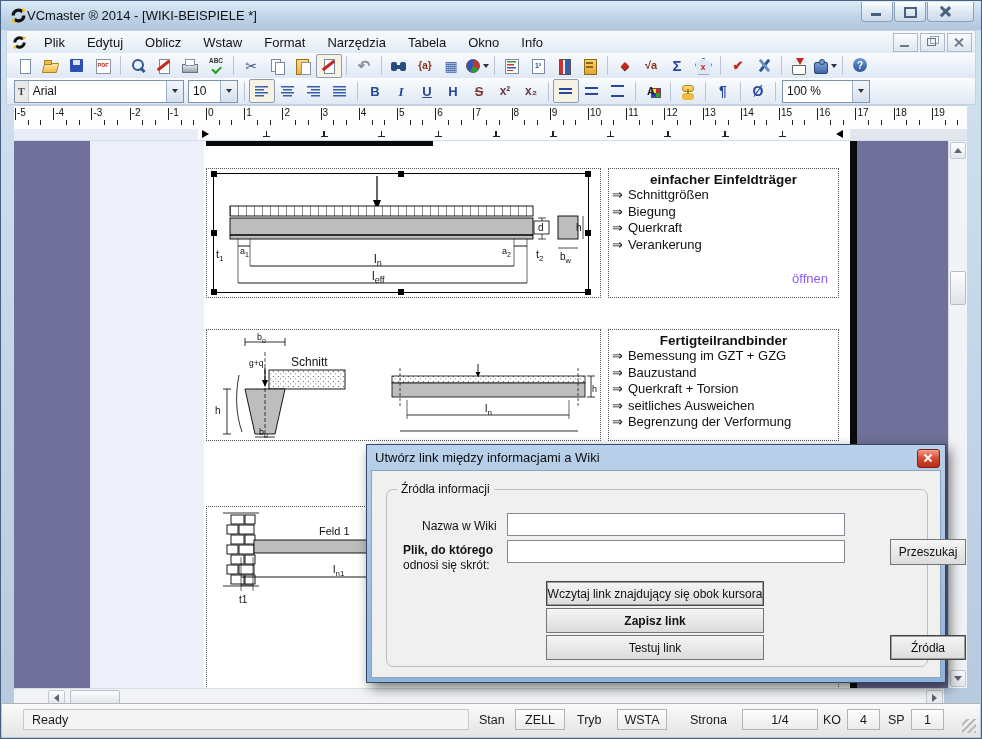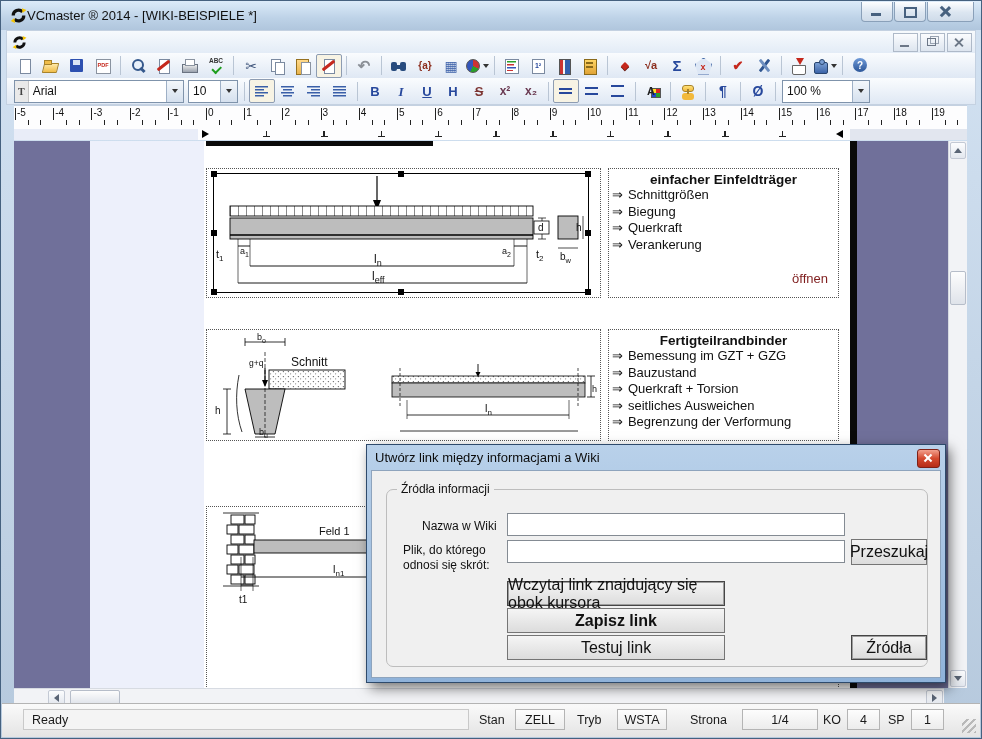--- a/index.html
+++ b/index.html
@@ -197,22 +197,22 @@
              background:linear-gradient(#f2a08e,#d4492f 50%,#b52c18);position:absolute;}
   .dlg-close::before,.dlg-close::after{content:"";position:absolute;left:9px;top:3px;width:2px;height:10px;background:#fff;}
   .dlg-close::before{transform:rotate(45deg);} .dlg-close::after{transform:rotate(-45deg);}
   .dlg-body{position:absolute;left:4px;right:4px;top:25px;bottom:4px;background:#f0f0f0;border:1px solid #8ea4bd;}
   .groupbox{position:absolute;left:14px;top:18px;width:540px;height:176px;border:1px solid #bdbdbd;border-radius:7px;}
   .grouplab{position:absolute;left:10px;top:-8px;background:#f0f0f0;padding:0 4px;font-size:12px;color:#111;}
   .dlbl{position:absolute;font-size:12px;color:#111;}
   .dinput{position:absolute;height:21px;background:#fff;border:1px solid #848b93;font-size:12px;padding:0 3px;
           font-family:"Liberation Sans",sans-serif;}
   .dbtn{position:absolute;background:linear-gradient(#f5f5f5,#dcdcdc);border:1px solid #757575;
-        font-size:16px;color:#111;display:flex;align-items:center;justify-content:center;
-        font-family:"Liberation Sans",sans-serif;}
+        font-size:12px;color:#111;display:flex;align-items:center;justify-content:center;
+        font-family:"Liberation Sans",sans-serif;margin-left:39px;}
   .dbtn.emph{border-color:#454545;box-shadow:inset 0 0 0 1px #9e9e9e;}
 
   
   .statusbar{position:absolute;left:1px;right:1px;bottom:1px;height:33px;
              background:linear-gradient(#fafafa,#e4e4e4);border-top:1px solid #b4b4b4;font-size:12.5px;color:#1a1a1a;}
   .sb-ready{position:absolute;left:21px;top:5px;width:446px;height:21px;border:1px solid #c9c9c9;
             background:#f4f4f4;display:flex;align-items:center;padding-left:8px;box-sizing:border-box;}
   .sb-label{position:absolute;top:9px;}
   .sb-box{position:absolute;top:5px;height:21px;border:1px solid #b4b4b4;background:linear-gradient(#fdfdfd,#ececec);
           display:flex;align-items:center;justify-content:center;box-sizing:border-box;}
@@ -239,20 +239,31 @@
     </div>
   </div>
 
   <div class="menubar">
     <svg class="logo" viewBox="0 0 17 17">
       <path d="M3.2 8.5a5.3 5.3 0 0 1 9.2-3.6" fill="none" stroke="#111" stroke-width="3.2"></path>
       <path d="M13.8 8.5a5.3 5.3 0 0 1-9.2 3.6" fill="none" stroke="#111" stroke-width="3.2"></path>
       <polygon points="12,1.2 16.4,3 12.6,6" fill="#f5c400"></polygon>
       <polygon points="5,16 0.8,14 4.4,11" fill="#f5c400"></polygon>
     </svg>
+    <div id="menu-items">
+        <div class="mitem">Plik</div>
+        <div class="mitem">Edytuj</div>
+        <div class="mitem">Oblicz</div>
+        <div class="mitem">Wstaw</div>
+        <div class="mitem">Format</div>
+        <div class="mitem">Narzędzia</div>
+        <div class="mitem">Tabela</div>
+        <div class="mitem">Okno</div>
+        <div class="mitem">Info</div>
+      </div>
     <div class="mdibtns">
       <div class="mbtn mb-min"></div>
       <div class="mbtn mb-res"></div>
       <div class="mbtn mb-x"></div>
     </div>
   </div>
 
   <div class="tbar" id="tb1">
       <div class="tbtn">
         <span class="ic ic-new"></span>
@@ -667,21 +678,21 @@
           </div>
           <div class="ditem">
             <span class="darrw">⇒</span>
             <span class="dtx">Querkraft</span>
           </div>
           <div class="ditem">
             <span class="darrw">⇒</span>
             <span class="dtx">Verankerung</span>
           </div>
         </div>
-      <div class="dopen" id="b1open" style="color: #7f1d1d;">öffnen</div>
+      <div class="dopen" id="b1open" style="color: #8b5cf6;">öffnen</div>
     </div>
 
     <div class="dblock" style="left:192px;top:188px;width:393px;height:110px;">
       <svg width="391" height="108" viewBox="0 0 391 108">
         <defs>
           <pattern id="stip" width="5" height="5" patternUnits="userSpaceOnUse">
             <rect width="5" height="5" fill="#fff"></rect>
               <circle cx="1.4" cy="1.6" r="0.7" fill="#666"></circle>
               <circle cx="3.6" cy="3.8" r="0.6" fill="#888"></circle>
           </pattern>
@@ -818,21 +829,21 @@
     <div class="dlg-title">
       <span>Utwórz link między informacjami a Wiki</span>
     </div>
     <div class="dlg-close"></div>
     <div class="dlg-body">
       <div class="groupbox">
         <div class="grouplab">Źródła informacji</div>
       </div>
       <div class="dlbl" style="left:31px;top:48px;margin-left:19px;">Nazwa w Wiki</div>
       <input class="dinput" style="left: 135px; top: 42px; width: 330px;" value="">
-      <div class="dlbl" style="left:31px;top:72px;">Plik, do którego</div>
+      <div class="dlbl" style="left:31px;top:72px;font-weight:bold;">Plik, do którego</div>
       <div class="dlbl" style="left:31px;top:87px;">odnosi się skrót:</div>
       <input class="dinput" style="left: 135px; top: 69px; width: 330px;" value="">
       <div class="dbtn" style="left:479px;top:68px;width:74px;height:24px;">Przeszukaj</div>
       <div class="dbtn emph" style="left:135px;top:110px;width:216px;height:23px;">Wczytaj link znajdujący się obok kursora</div>
       <div class="dbtn" style="left:135px;top:137px;width:216px;height:23px;font-weight:bold;">Zapisz link</div>
       <div class="dbtn" style="left:135px;top:164px;width:216px;height:23px;">Testuj link</div>
       <div class="dbtn emph" style="left:479px;top:164px;width:74px;height:23px;">Źródła</div>
     </div>
   </div>
 

